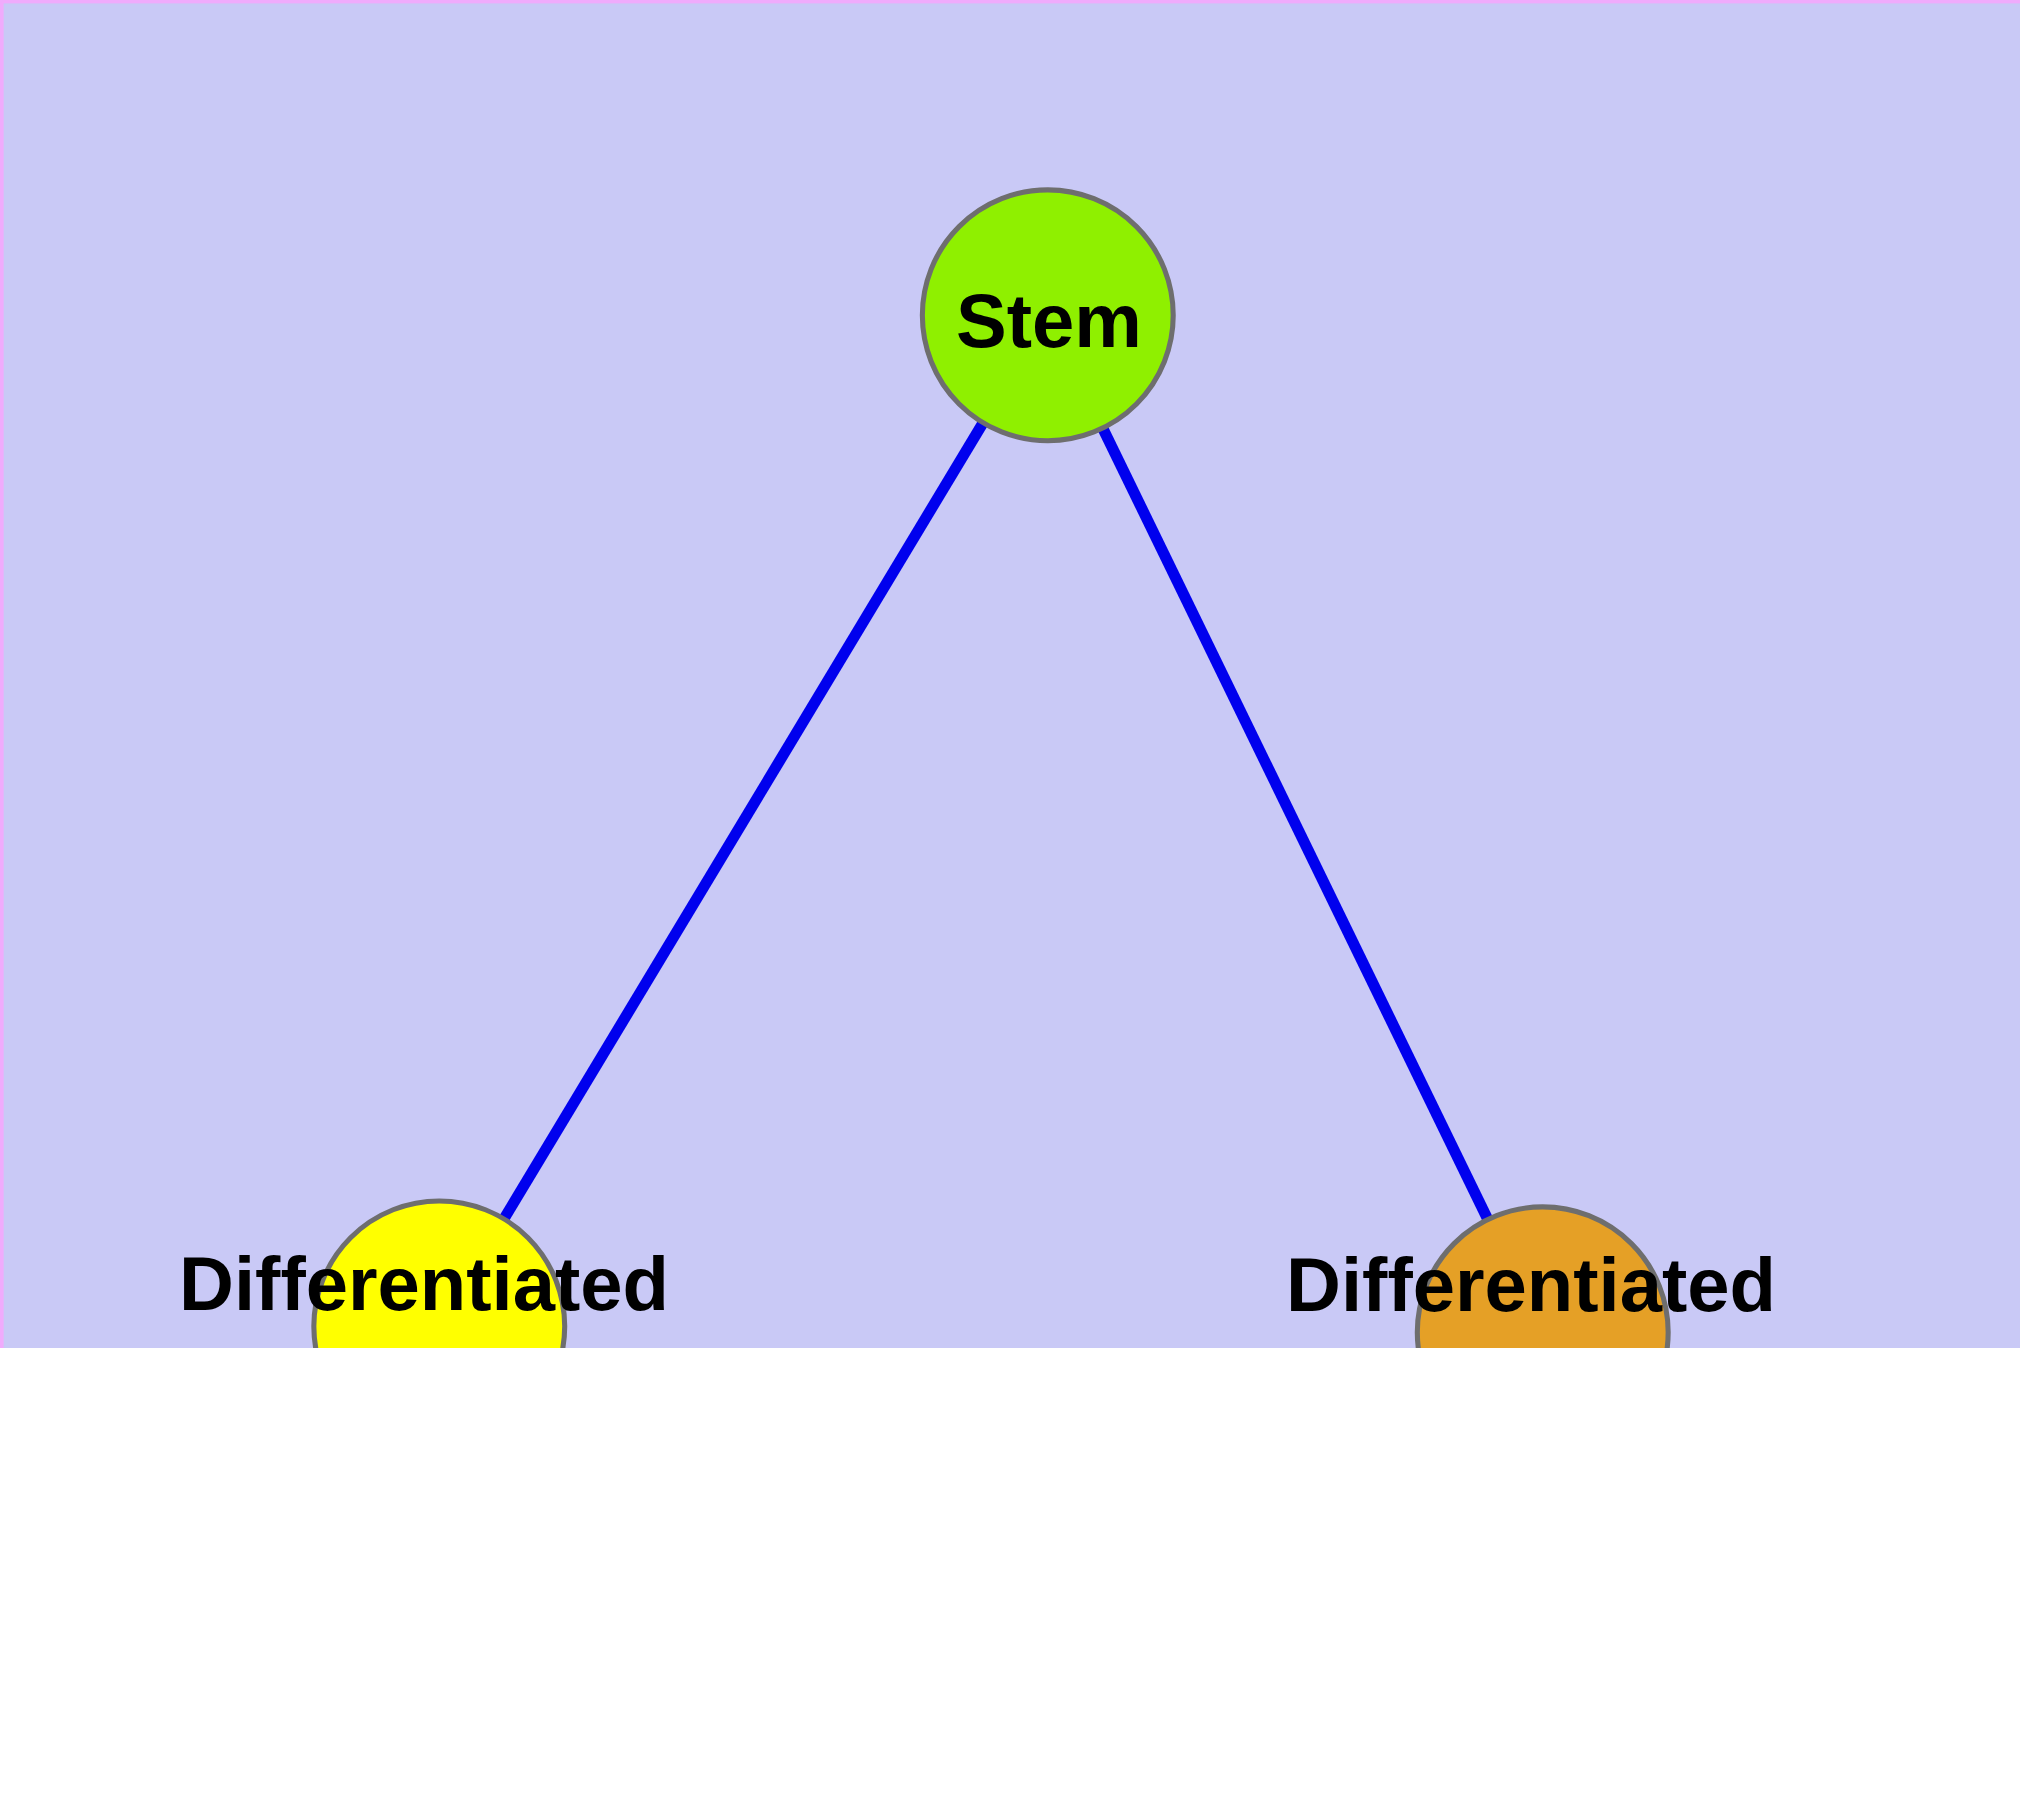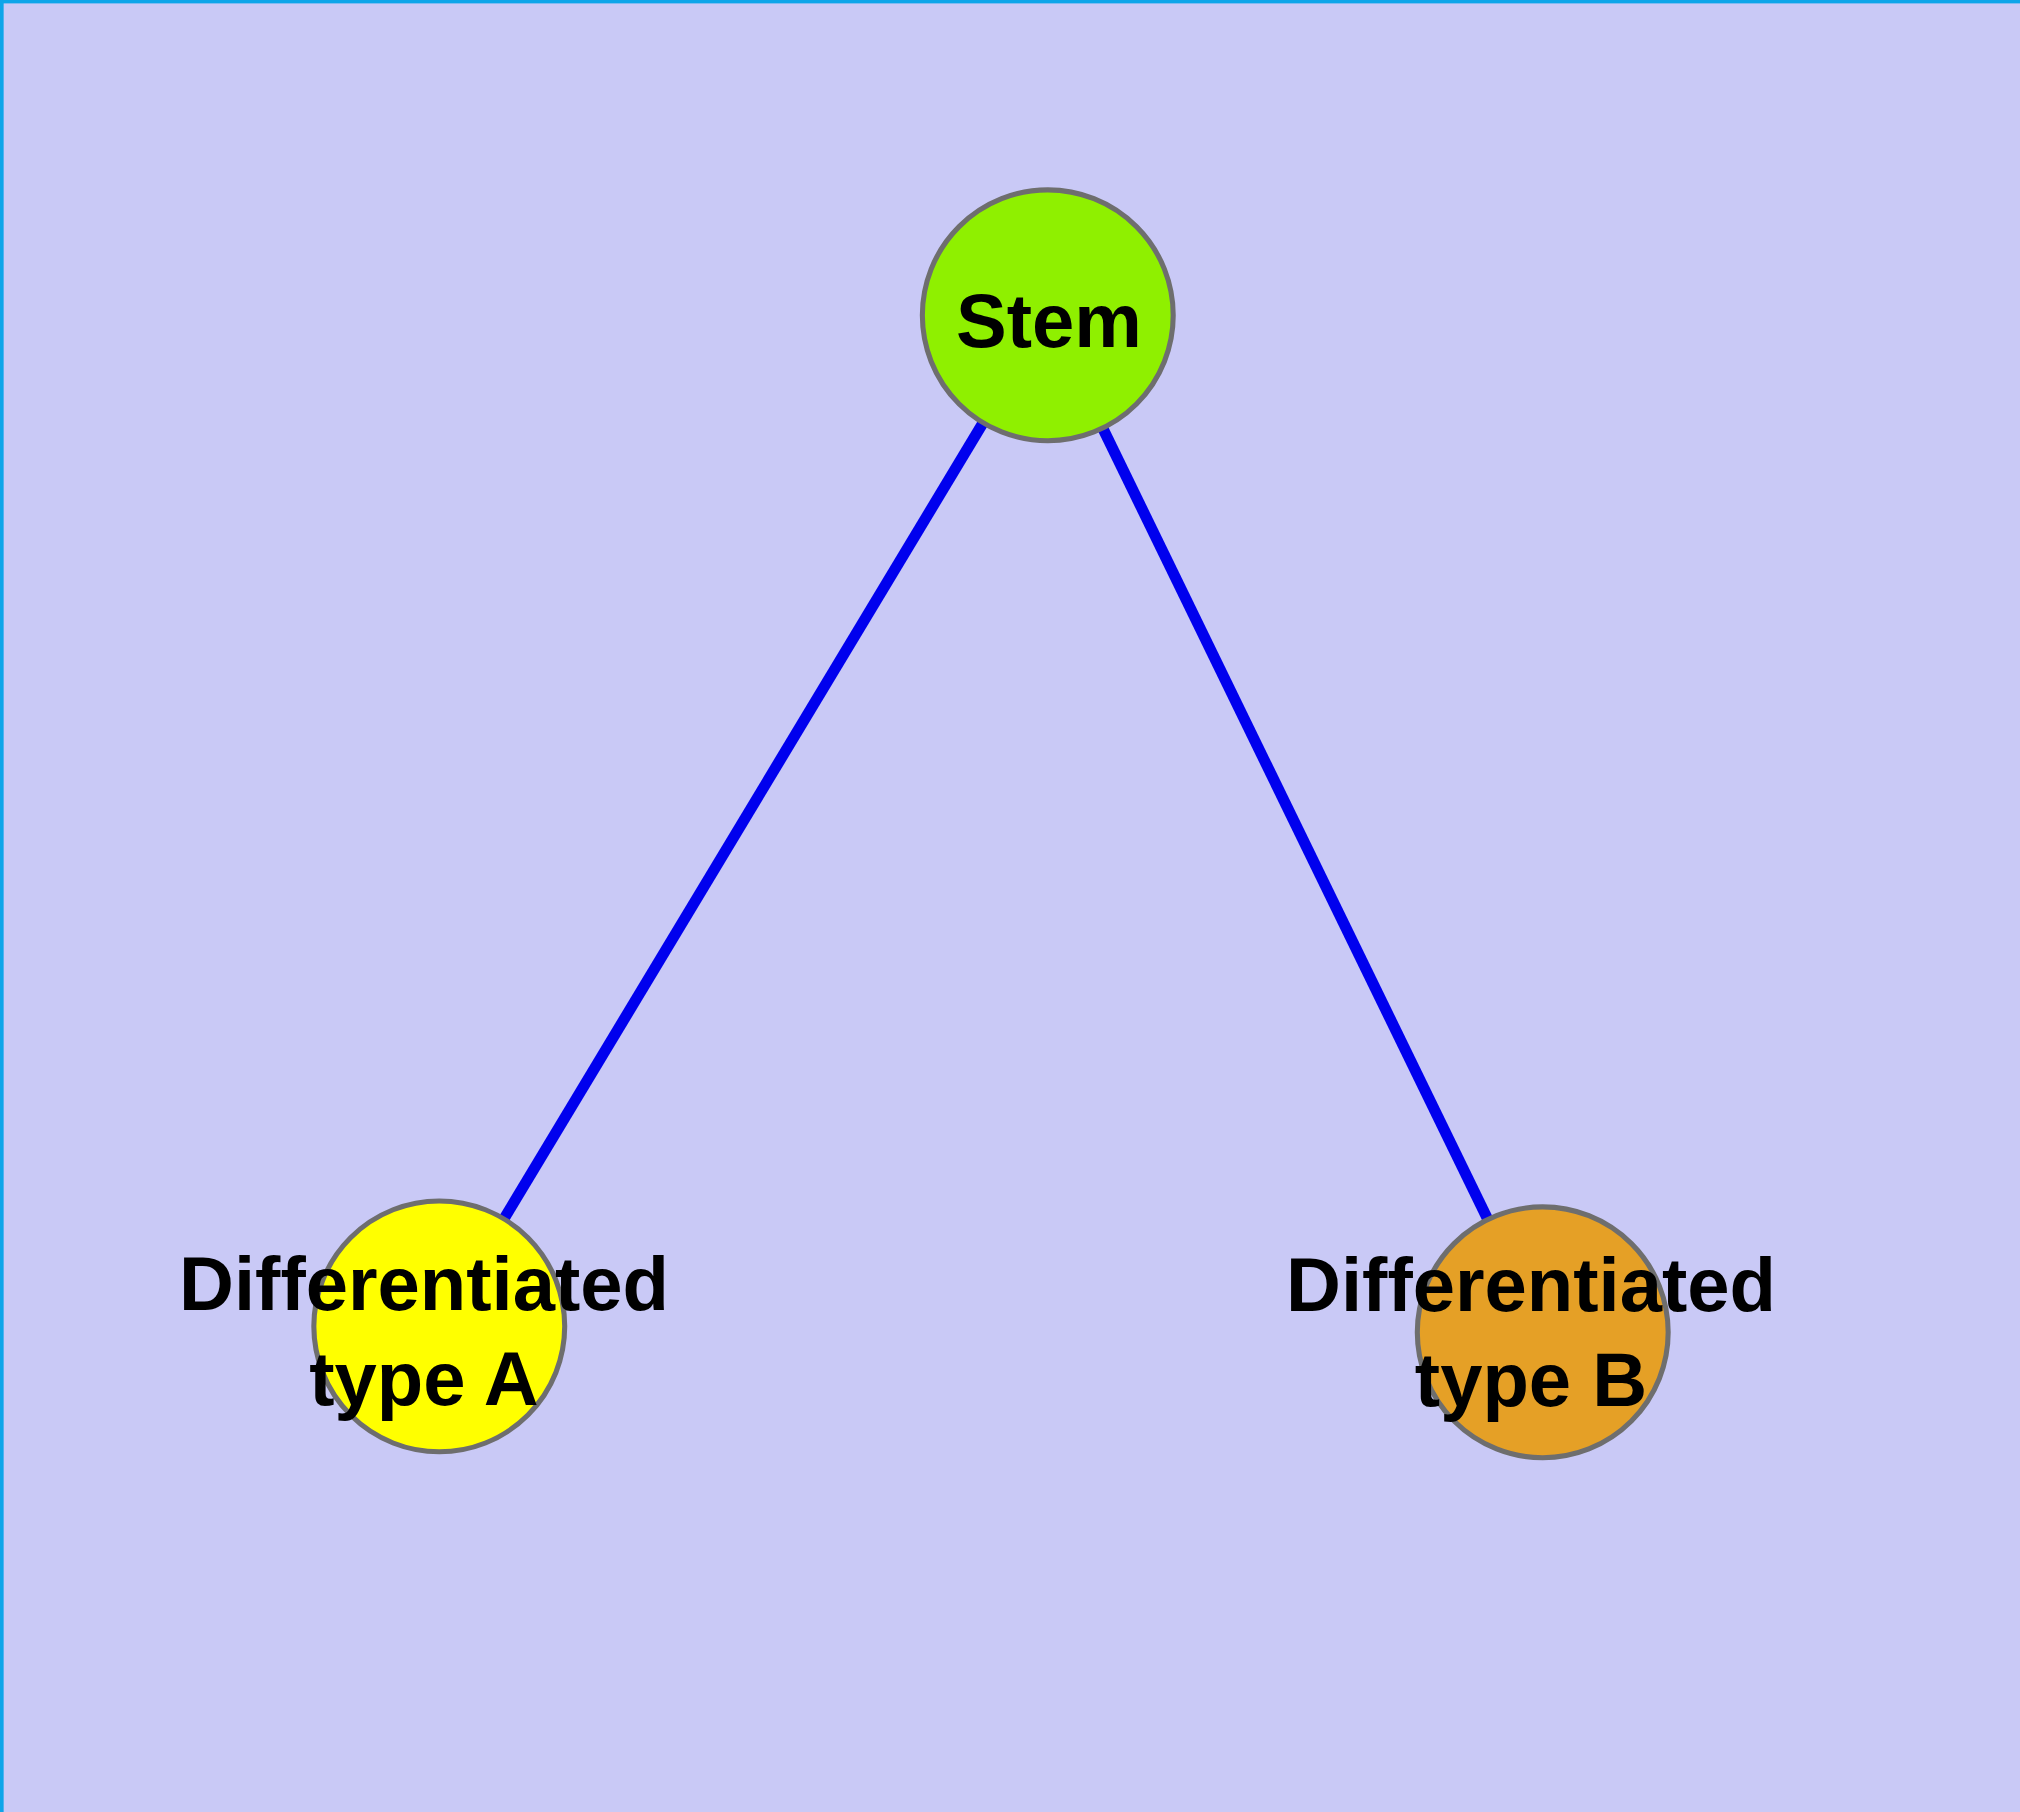--- a/index.html
+++ b/index.html
@@ -4,22 +4,22 @@
 <style>
   html, body {
     margin: 0;
     padding: 0;
     background: #ffffff;
     font-family: "Liberation Sans", sans-serif;
   }
   .canvas {
     position: relative;
     width: 2021px;
-    height: 1812px;
-    background: #0ea5e9; 
+    height: 1348px;
+    background: #f0abfc; 
     overflow: hidden;
   }
   .graph-svg {
     position: absolute;
     left: 0;
     top: 0;
     width: 2021px;
     height: 1812px;
     display: block;
   }

